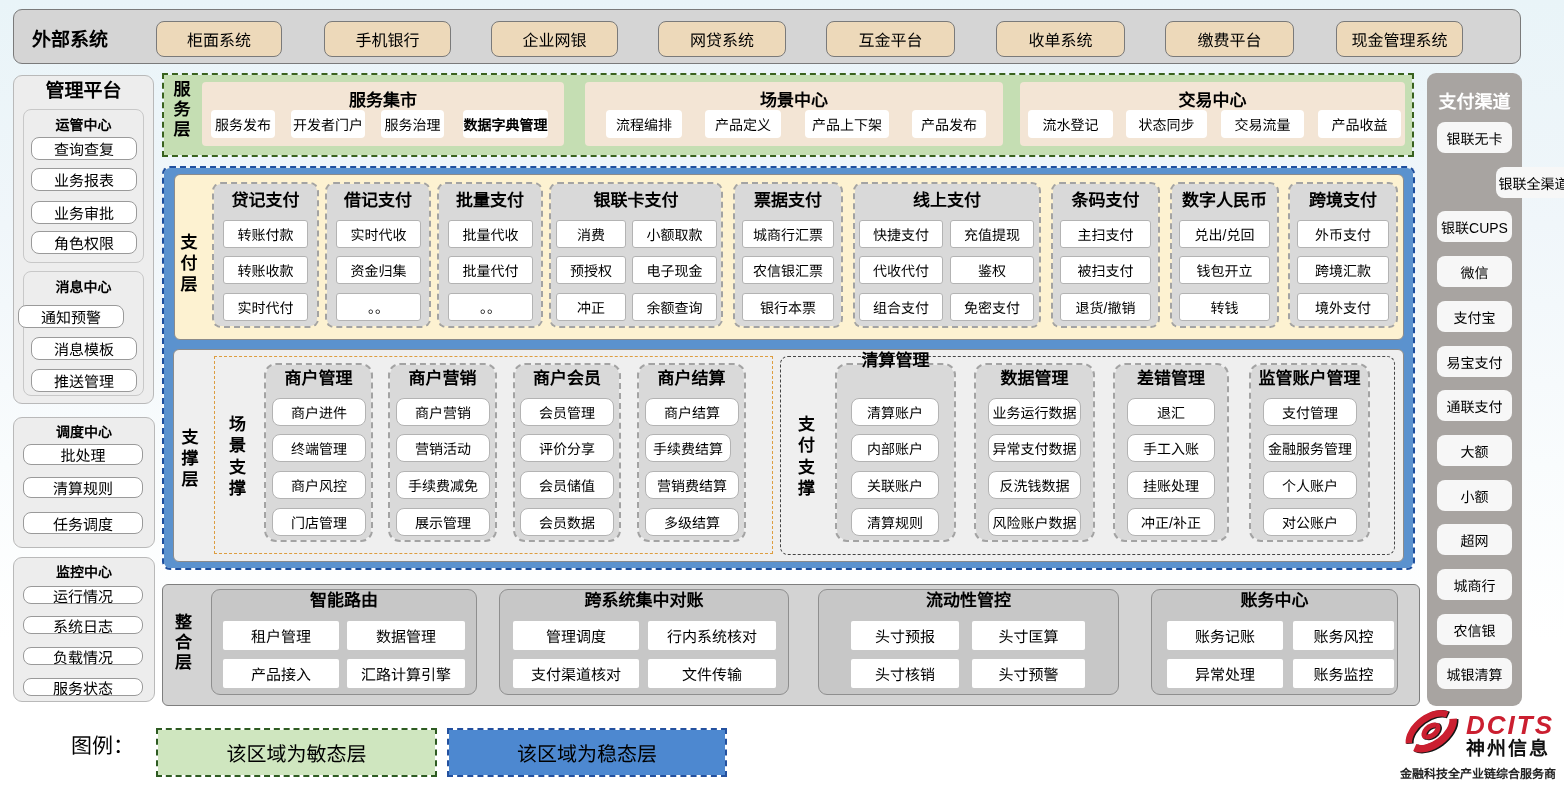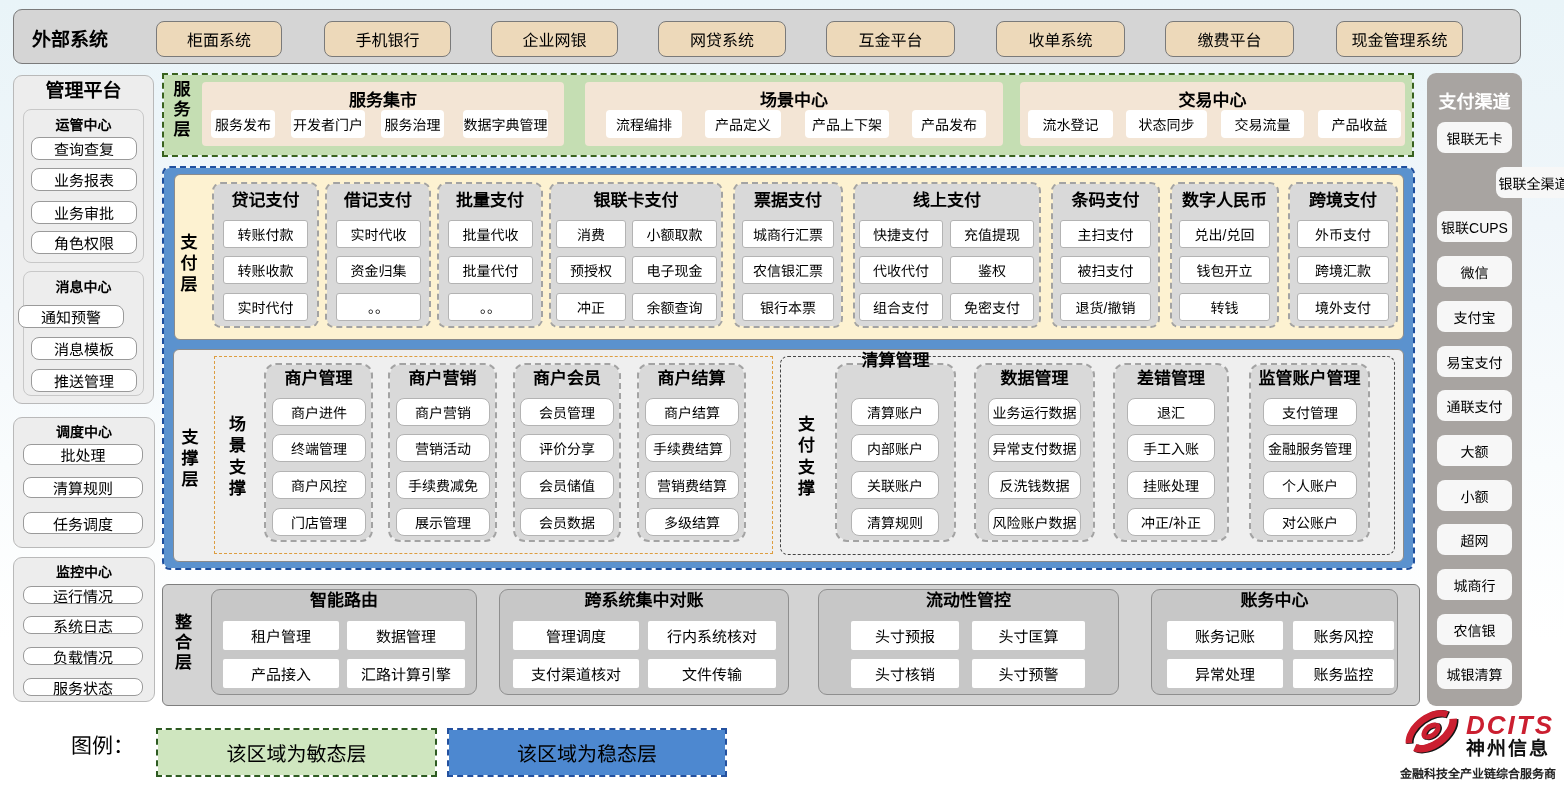--- a/index.html
+++ b/index.html
@@ -90,21 +90,21 @@
 <div class="abs vlab" style="left:168px;top:80px;width:28px;height:60px;line-height:20px;">
       <span>服</span>
       <span>务</span>
       <span>层</span>
     </div>
 <div class="tanp" style="left:202px;top:82px;width:362px;height:64px;"></div>
 <div class="abs tant" style="left:202px;top:82px;width:362px;">服务集市</div>
 <div class="tanit" style="left:211px;top:110px;width:64px;">服务发布</div>
 <div class="tanit" style="left:291px;top:110px;width:74px;">开发者门户</div>
 <div class="tanit" style="left:381px;top:110px;width:63px;">服务治理</div>
-<div class="tanit" style="left:463px;top:110px;width:85px;">数据字典管理</div>
+<div class="tanit" style="left:463px;top:110px;width:85px;font-weight:bold;">数据字典管理</div>
 <div class="tanp" style="left:585px;top:82px;width:418px;height:64px;"></div>
 <div class="abs tant" style="left:585px;top:82px;width:418px;">场景中心</div>
 <div class="tanit" style="left:606px;top:110px;width:76px;">流程编排</div>
 <div class="tanit" style="left:705px;top:110px;width:76px;">产品定义</div>
 <div class="tanit" style="left:805px;top:110px;width:84px;">产品上下架</div>
 <div class="tanit" style="left:912px;top:110px;width:74px;">产品发布</div>
 <div class="tanp" style="left:1020px;top:82px;width:385px;height:64px;"></div>
 <div class="abs tant" style="left:1020px;top:82px;width:385px;">交易中心</div>
 <div class="tanit" style="left:1028px;top:110px;width:85px;">流水登记</div>
 <div class="tanit" style="left:1126px;top:110px;width:81px;">状态同步</div>

